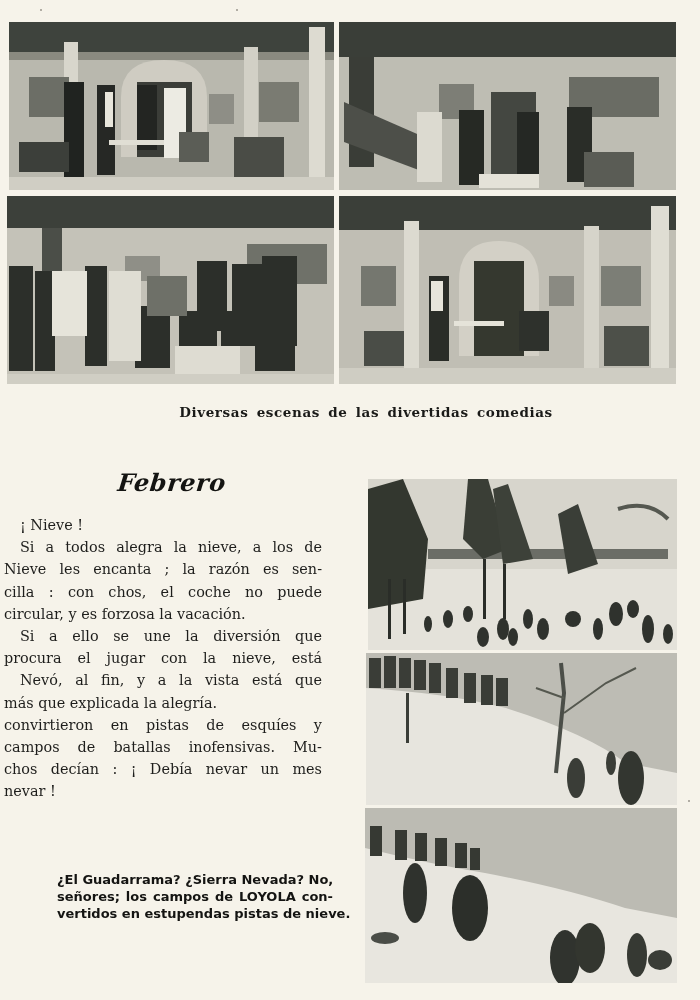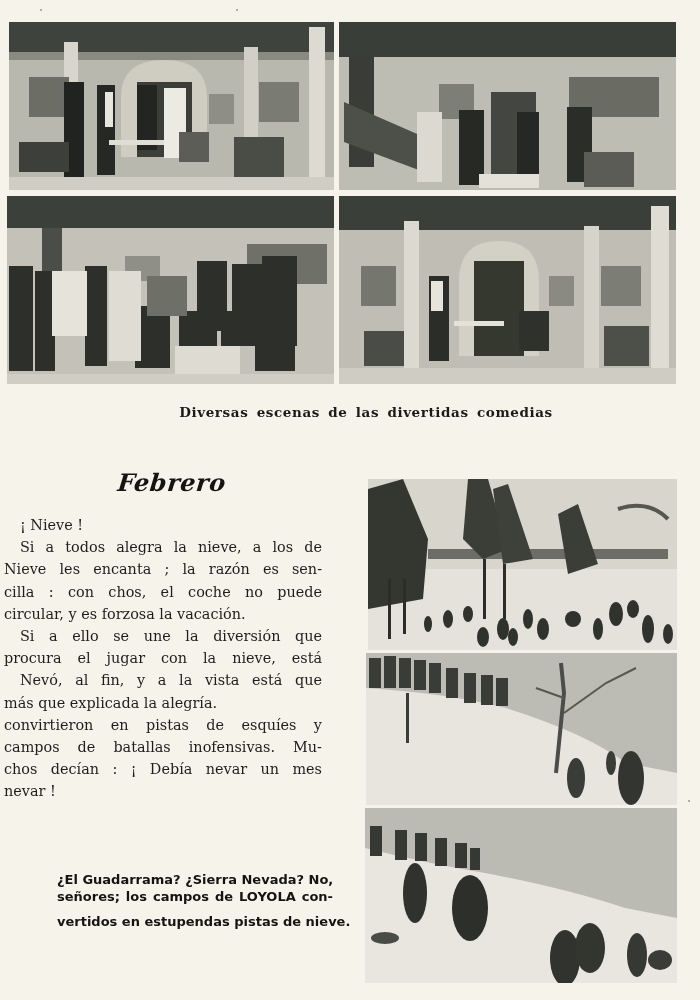--- a/index.html
+++ b/index.html
@@ -56,21 +56,21 @@
       position: absolute;
       left: 57px; top: 871px;
       width: 276px;
       font-family: "DejaVu Sans", sans-serif;
       font-weight: bold;
       font-size: 13px;
       line-height: 17px;
       color: #141412;
     }
     .side-caption .line { display: block; white-space: nowrap; text-align: justify; text-align-last: justify; }
-    .side-caption .line.last { text-align-last: left; margin-top: 8px; }
+    .side-caption .line.last { text-align-last: left; }
     .speck { position: absolute; width: 2px; height: 2px; background: #9a968c; border-radius: 1px; }
   </style>
 </head>
 <body>
 
 <div class="photo" style="left:9px; top:22px; width:325px; height:168px;">
   <svg viewBox="0 0 325 168" preserveAspectRatio="none">
     <rect width="325" height="168" fill="#b9b8ae"></rect>
     <rect width="325" height="30" fill="#3e433d"></rect>
     <rect y="30" width="325" height="8" fill="#8a8a80"></rect>

